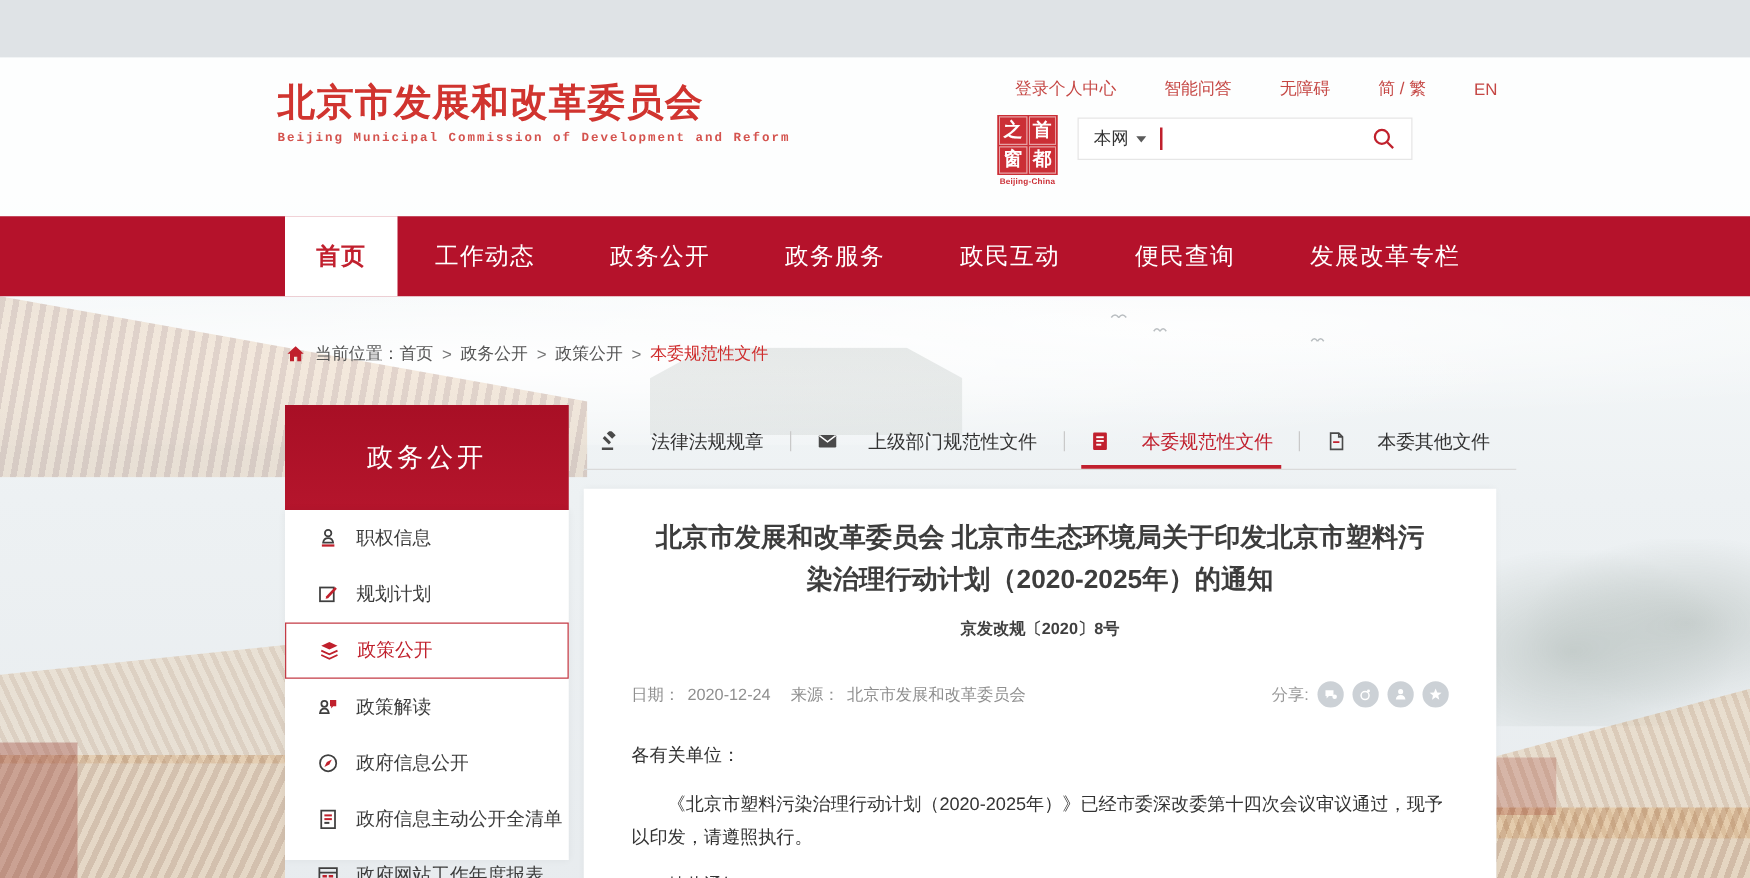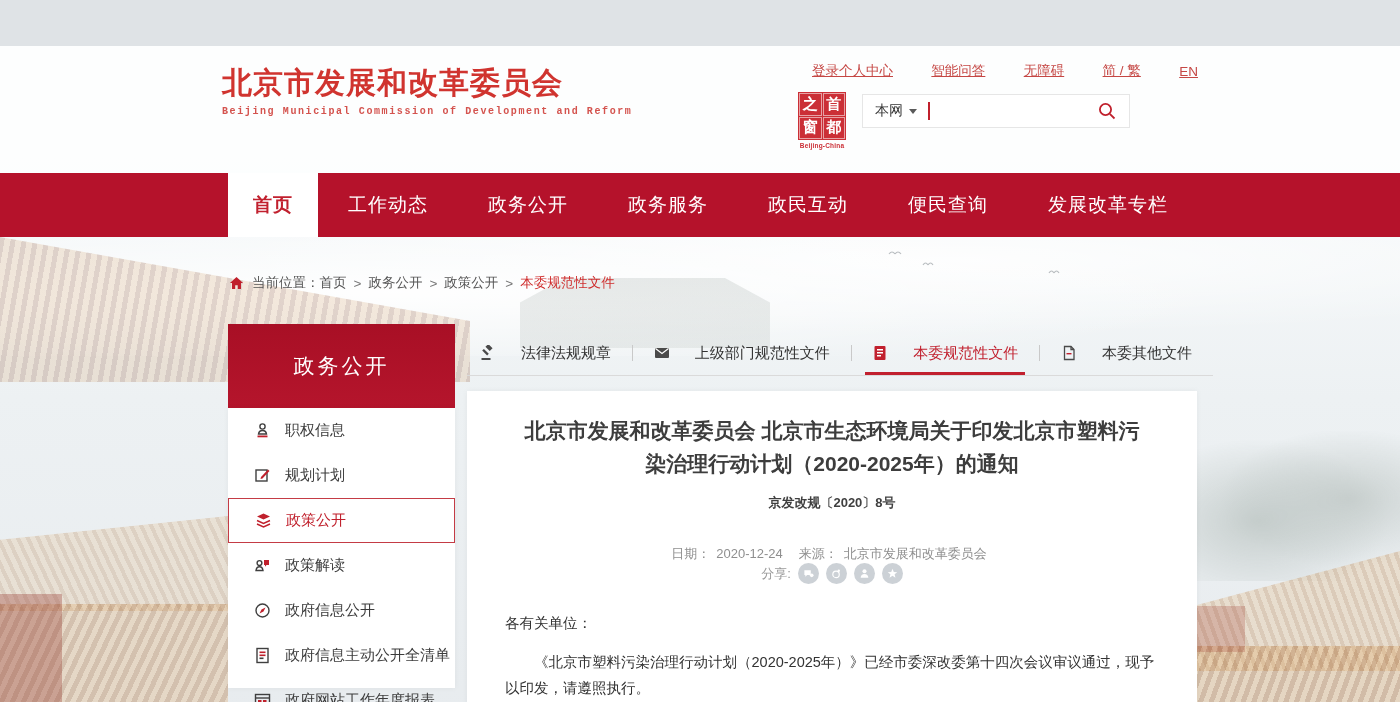--- a/index.html
+++ b/index.html
@@ -36,21 +36,21 @@
   .bg-right-eave{left:1197px;top:560px;width:48px;height:46px;background:rgba(160,60,50,.45);opacity:.55;z-index:0;}
   .bird{position:absolute;z-index:1;opacity:.45;}
 
   
   .logo{position:absolute;left:222px;top:20px;z-index:3;}
   .logo-title{font-size:30px;font-weight:bold;color:#d0342f;letter-spacing:1px;line-height:1.1;}
   .logo-sub{margin-top:7px;font-family:"Liberation Mono","DejaVu Sans Mono",monospace;
             font-size:10px;font-weight:bold;color:#d4534e;letter-spacing:1.6px;}
   .top-links{position:absolute;left:812px;top:16px;width:386px;z-index:3;display:flex;
              justify-content:space-between;align-items:center;font-size:13.5px;color:#c54744;}
-  .top-links span{cursor:pointer;text-decoration:underline;}
+  .top-links span{cursor:pointer;}
   .seal{position:absolute;left:798px;top:46px;z-index:3;width:48px;text-align:center;}
   .seal-grid{width:46px;height:46px;margin:0 auto;background:#cb2f36;border:1.5px solid #cb2f36;
              display:grid;grid-template-columns:1fr 1fr;grid-template-rows:1fr 1fr;gap:1px;}
   .seal-grid span{background:#cb2f36;color:#fff;font-size:15px;font-weight:bold;
                   display:flex;align-items:center;justify-content:center;box-shadow:inset 0 0 0 1px rgba(255,255,255,.55);}
   .seal-caption{margin-top:2px;font-size:6.5px;color:#cb2f36;font-weight:bold;letter-spacing:.2px;}
   .search-box{position:absolute;left:862px;top:48px;z-index:3;width:268px;height:34px;background:#fff;
               border:1px solid #e6e6e6;display:flex;align-items:center;padding:0 12px;box-sizing:border-box;}
   .search-scope{font-size:14px;color:#333;cursor:pointer;display:flex;align-items:center;gap:6px;}
   .caret-down{width:0;height:0;border-left:4.5px solid transparent;border-right:4.5px solid transparent;
@@ -94,21 +94,21 @@
   .tab.active::after{content:'';position:absolute;left:14px;right:14px;bottom:0;height:3px;background:#c1202e;}
   .tab-divider{width:1px;height:16px;background:#c9c9c9;}
   .tabs-hairline{position:absolute;left:467px;top:329px;width:746px;height:1px;background:#dadada;z-index:2;}
 
   
   .panel{position:absolute;left:467px;top:345px;width:730px;height:357px;background:#fff;z-index:3;
          box-shadow:0 0 6px rgba(0,0,0,.05);box-sizing:border-box;padding:24px 38px 0 38px;}
   .art-title{font-size:21px;font-weight:600;color:#3d3d3d;line-height:1.55;text-align:center;padding:0 18px;}
   .doc-number{margin-top:14px;text-align:center;font-size:13px;font-weight:bold;color:#3f3f3f;}
   .meta{margin-top:33px;display:flex;justify-content:space-between;align-items:center;
-        font-size:13px;color:#8f8f8f;flex-direction:column;}
+        font-size:13px;color:#8f8f8f;}
   .meta-left span{margin-right:6px;}
   .meta-left .gap{margin-right:16px;}
   .share{display:flex;align-items:center;gap:7px;color:#9a9a9a;}
   .share-circle{width:21px;height:21px;border-radius:50%;background:#ccd1d6;display:flex;
                 align-items:center;justify-content:center;cursor:pointer;}
   .body-text{margin-top:26px;font-size:14.5px;color:#333;line-height:1.8;}
   .body-text p{margin:0 0 13px 0;}
   .body-text p.indent{text-indent:2em;}
   .signature{text-align:right;padding-right:60px;margin-top:14px;font-size:14.5px;color:#333;}
 </style>

